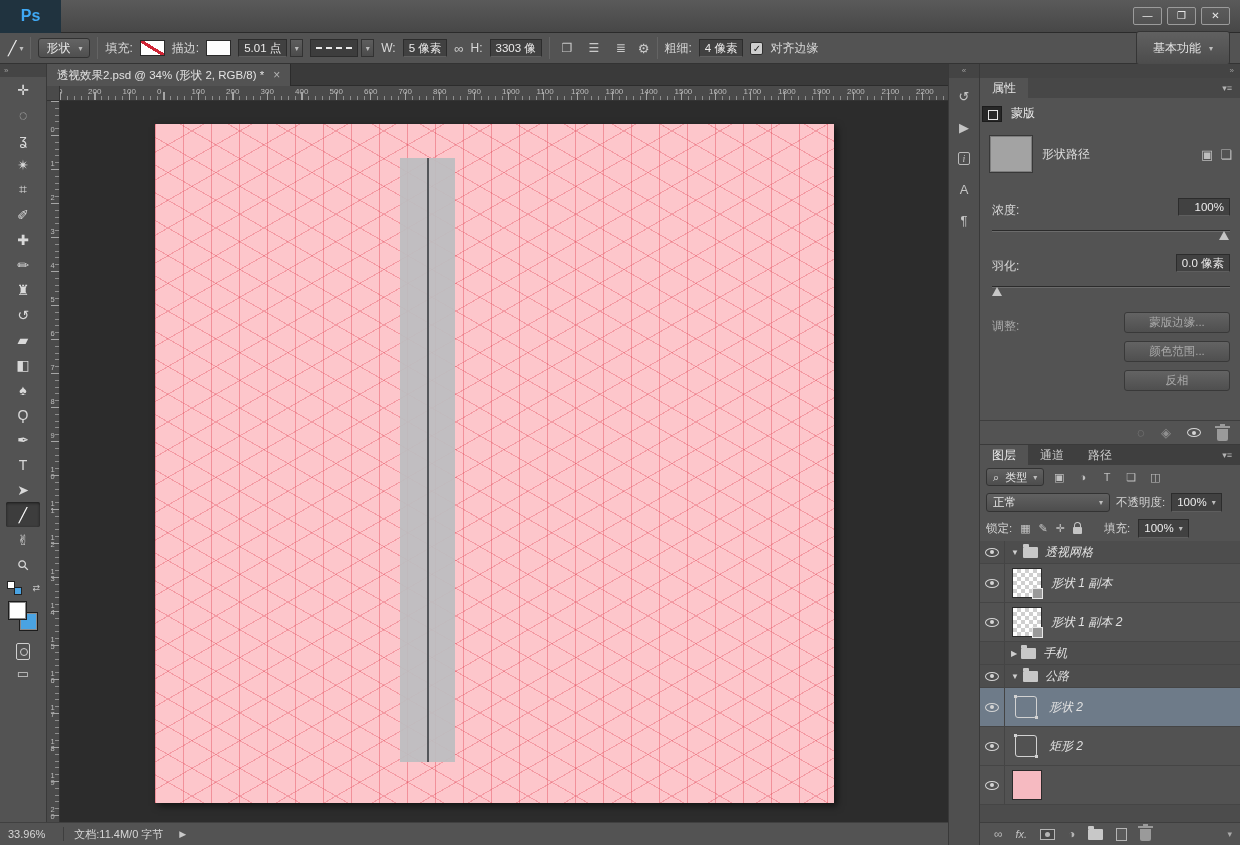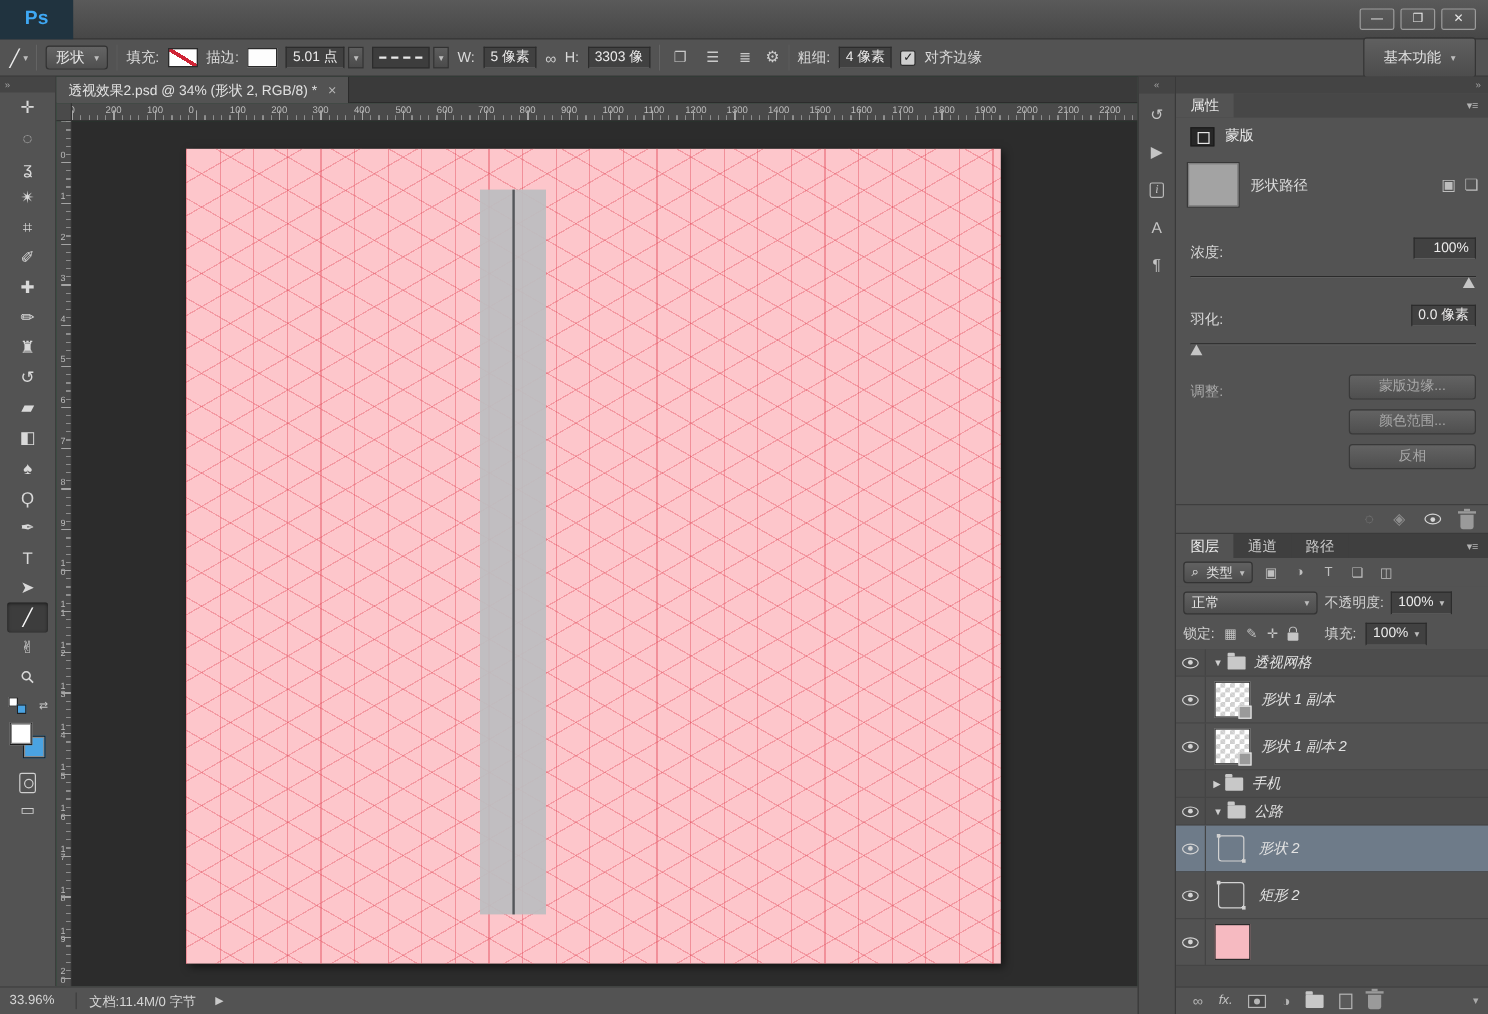--- a/index.html
+++ b/index.html
@@ -124,21 +124,21 @@
 
   
   .rpanels { position:absolute; top:64px; right:0; width:260px; bottom:0; background:#535353; }
   .rp-head { height:14px; background:#444; color:#9e9e9e; font-size:8px; line-height:14px;
     text-align:right; padding-right:6px; }
   .props { position:absolute; top:0; left:0; right:0; height:381px; border-bottom:1px solid #3a3a3a; }
   .props-tabrow { height:20px; background:#474747; display:flex; align-items:center; }
   .props-tab { background:#535353; height:20px; line-height:20px; padding:0 12px; font-size:12px; color:#e6e6e6; }
   .panel-menu { margin-left:auto; padding-right:8px; color:#b3b3b3; font-size:9px; }
   .props-body { position:absolute; top:34px; left:0; right:0; bottom:24px; }
-  .mask-row { position:absolute; top:7px; left:12px; display:flex; align-items:center; gap:9px;justify-content:flex-end; }
+  .mask-row { position:absolute; top:7px; left:2px; display:flex; align-items:center; gap:9px;justify-content:flex-end; }
   .mask-chip { width:20px; height:16px; background:#272727; border:1px solid #1c1c1c; position:relative; }
   .mask-chip::after { content:""; position:absolute; left:5px; top:3px; width:8px; height:8px; border:1px solid #e6e6e6; }
   .mask-title { font-size:12px; color:#eaeaea; }
   .shapepath-row { position:absolute; top:38px; left:10px; right:8px; display:flex; align-items:center; gap:10px; }
   .path-thumb { width:42px; height:36px; background:#a3a3a3; border:1px solid #7d7d7d;
     box-shadow:0 0 0 1px #383838; }
   .sp-label { font-size:12px; color:#dcdcdc; }
   .sp-icons { margin-left:auto; display:flex; gap:7px; color:#bdbdbd; font-size:13px; }
   .prop-label { position:absolute; left:12px; font-size:12px; color:#d8d8d8; }
   .prop-value { position:absolute; right:10px; font-size:11.5px; }
@@ -164,21 +164,21 @@
   .layers { position:absolute; top:381px; left:0; right:0; bottom:0; }
   .ltabs { height:20px; background:#3f3f3f; display:flex; align-items:center; }
   .ltab { height:20px; line-height:20px; padding:0 12px; font-size:12px; color:#c9c9c9; background:#3f3f3f; }
   .ltab.active { background:#535353; color:#ececec; }
   .lfilter { height:24px; display:flex; align-items:center; gap:6px; padding:0 6px; background:#535353; }
   .filter-select { display:flex; align-items:center; gap:6px; background:linear-gradient(#616161,#4d4d4d);
     border:1px solid #333; border-radius:3px; height:18px; padding:0 6px; font-size:11px; color:#e3e3e3; }
   .f-icon { width:18px; height:18px; display:flex; align-items:center; justify-content:center;
     color:#bfbfbf; font-size:11px; }
   .lblend { height:26px; display:flex; align-items:center; gap:6px; padding:0 6px; }
-  .blend-select { width:112px; height:19px; display:flex; align-items:center; justify-content:space-between;
+  .blend-select { width:124px; height:19px; display:flex; align-items:center; justify-content:space-between;
     background:linear-gradient(#616161,#4d4d4d); border:1px solid #333; border-radius:3px; padding:0 6px;
     font-size:11.5px; color:#e6e6e6; }
   .small-label { font-size:11.5px; color:#d3d3d3; }
   .val-field { height:19px; display:flex; align-items:center; gap:5px; background:#414141;
     border:1px solid #2c2c2c; border-bottom-color:#5e5e5e; padding:0 5px; font-size:11.5px; color:#ececec; }
   .llock { height:26px; display:flex; align-items:center; gap:8px; padding:0 6px; }
   .lock-icon { color:#c5c5c5; font-size:11px; }
   .padlock { display:inline-block; width:9px; height:7px; background:#c5c5c5; border-radius:1px;
     position:relative; margin-top:5px; }
   .padlock::before { content:""; position:absolute; left:1px; top:-5px; width:5px; height:4px;

